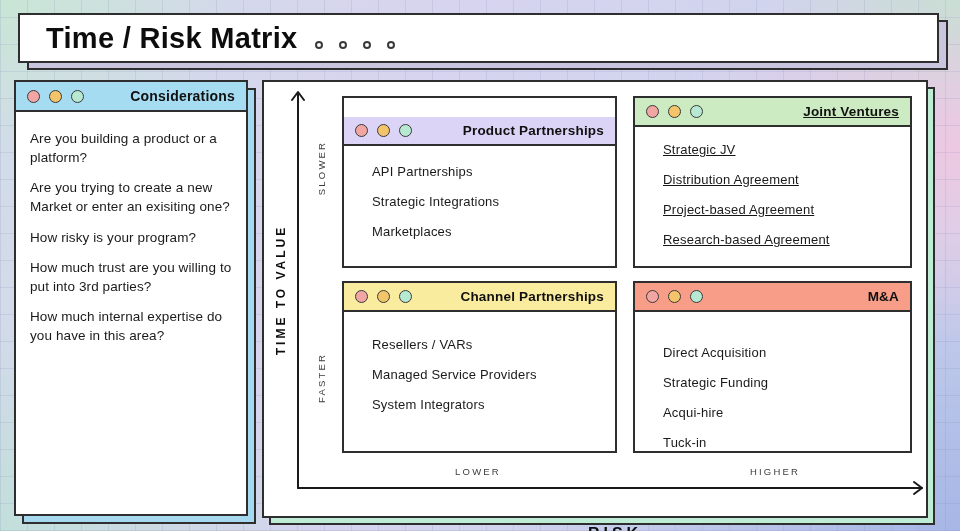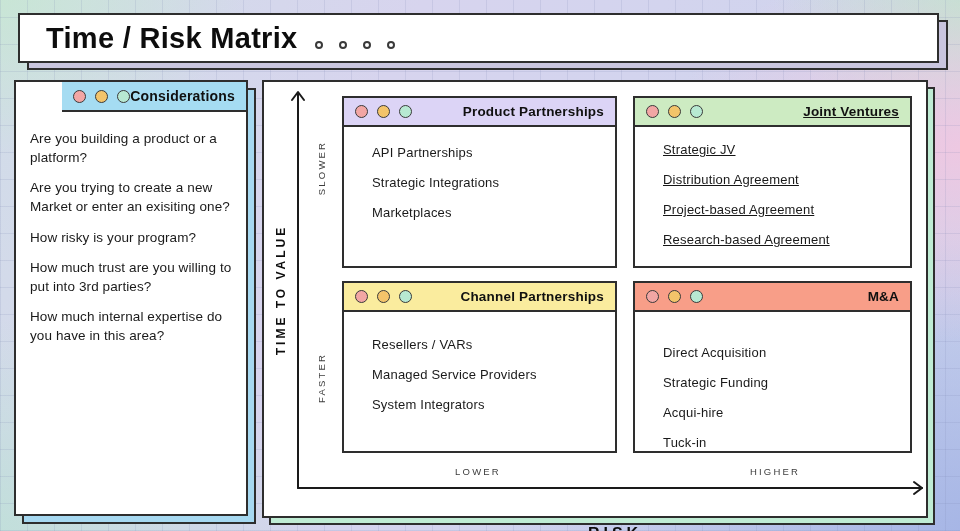--- a/index.html
+++ b/index.html
@@ -48,21 +48,20 @@
     width:13px; height:13px; border-radius:50%;
     border:1.5px solid #3a3a3a; display:inline-block;
   }
   .win-title { margin-left:auto; font-weight:700; font-size:13.5px; letter-spacing:0.2px; color:#101010; }
 
   
   #sidebar {
     left:14px; top:80px; width:234px; height:436px;
     display:flex; flex-direction:column;
     box-shadow: 8px 8px 0 -2px var(--sidebar-shadow, #a6d8f0), 8px 8px 0 0 var(--border, #2e2e2e);
-    align-items: flex-end;
   }
   #sidebar .win-header { height:30px; background:var(--sidebar-header, #a5dcf2); }
   #sidebar .win-title { font-size:14px; }
   .sidebar-body { padding:18px 14px 0 14px; }
   .sidebar-body p {
     font-size:13.5px; font-weight:500; line-height:1.38;
     letter-spacing:0.1px; margin-bottom:12px; color:#1a1a1a;
   }
 
   
@@ -138,21 +137,21 @@
   </svg>
 
   <div class="axis-label center-rot" style="left:17px; top:208px;">TIME TO VALUE</div>
   <div class="axis-tick center-rot" style="left:57px; top:86px;">SLOWER</div>
   <div class="axis-tick center-rot" style="left:57px; top:296px;">FASTER</div>
 
   <div class="axis-tick center" style="left:214px; top:389px;">LOWER</div>
   <div class="axis-tick center" style="left:511px; top:389px;">HIGHER</div>
   <div class="axis-label center" style="left:351px; top:420px; font-size:16px; letter-spacing:4px;margin-top:32px;">RISK</div>
 
-  <div class="quadrant" style="left:78px; top:14px; width:275px; height:172px;">
+  <div class="quadrant" style="left:78px; top:14px; width:275px; height:172px;justify-content:center;">
     <div class="win-header q-header" style="background: rgb(220, 212, 246);">
       <span class="win-dots">
           <span class="win-dot" style="background: rgb(242, 166, 164);"></span>
           <span class="win-dot" style="background: rgb(243, 196, 106);"></span>
           <span class="win-dot" style="background: rgb(183, 233, 210);"></span>
         </span>
       <span class="win-title">Product Partnerships</span>
     </div>
     <ul class="q-body">
       <li>API Partnerships</li>

